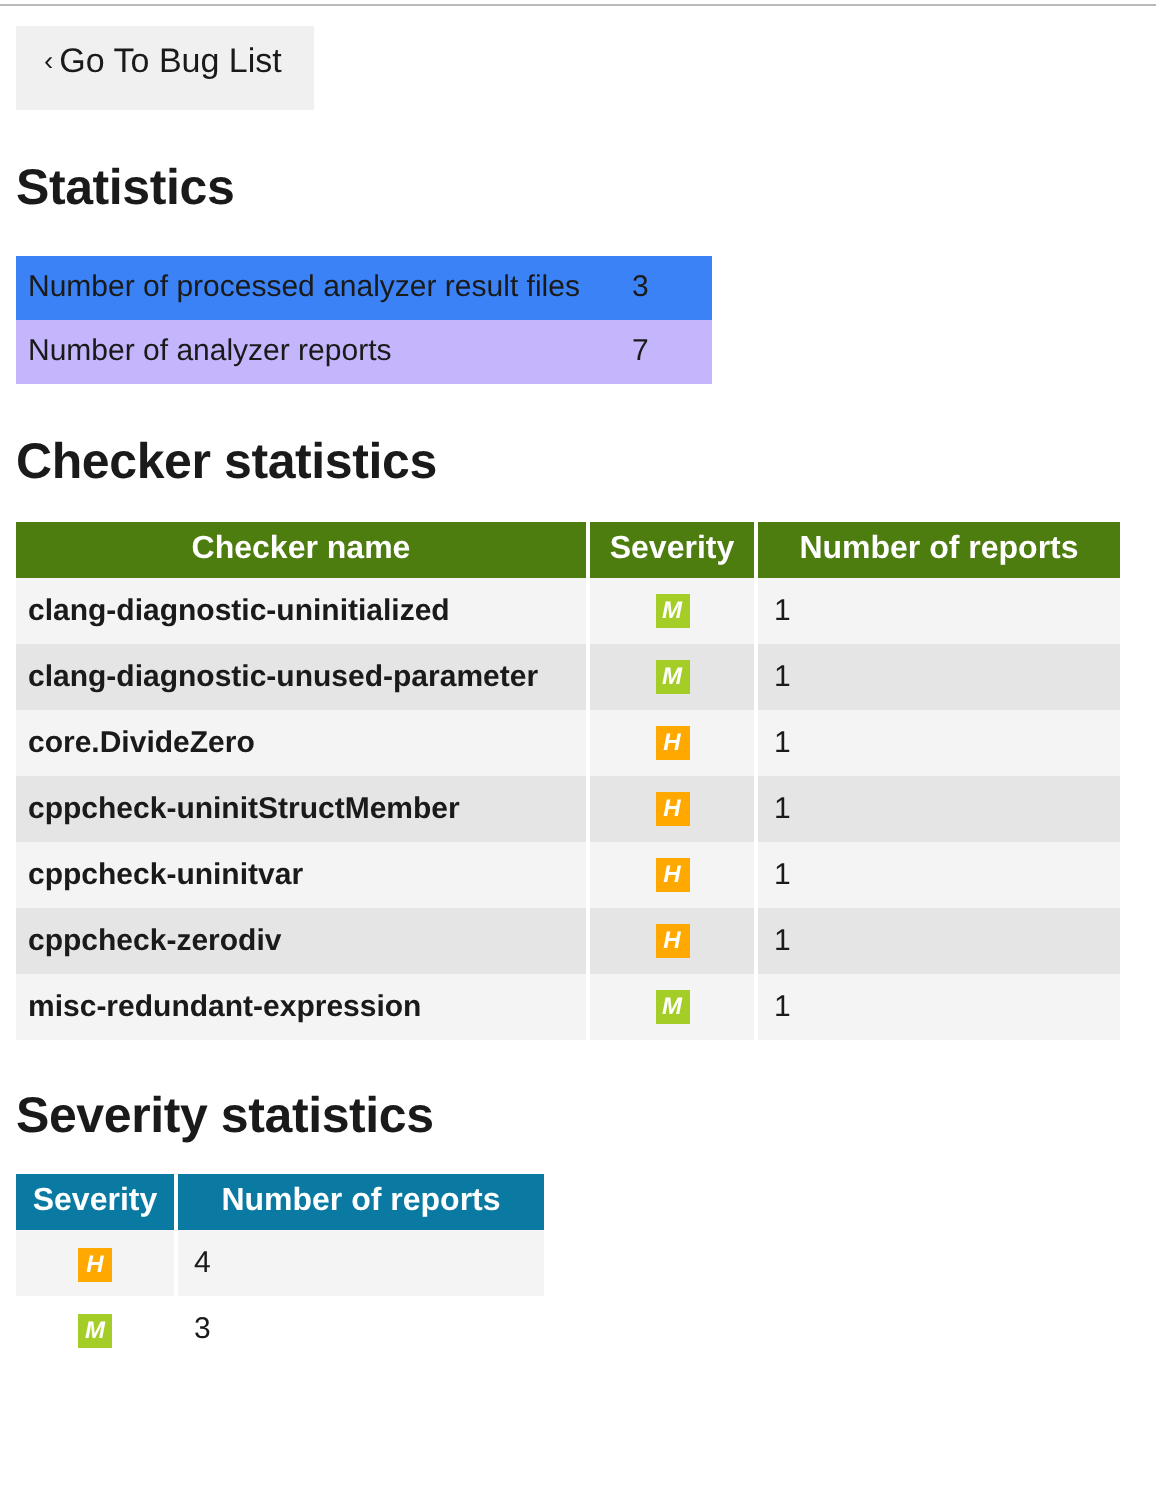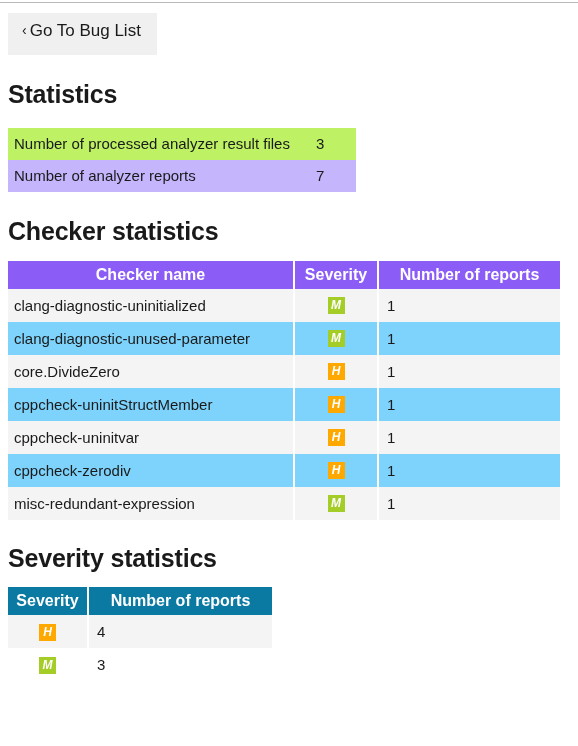--- a/index.html
+++ b/index.html
@@ -83,60 +83,61 @@
     color: #1a1a1a;
   }
   .stats-table td.k {
     padding-left: 6px;
   }
   .stats-table td.v {
     padding-left: 6px;
     padding-right: 6px;
     width: 34px;
   }
-  .stats-table tr.odd td { background: #bef264; }
+  .stats-table tr.odd td { background: #3b82f6; }
   .stats-table tr.even td { background: #c4b5fd; }
 
   
   .checker-table {
     margin-top: 15px;
     width: 552px;
     table-layout: fixed;
   }
   .checker-table th {
-    background: #8b5cf6;
+    background: #4d7c0f;
     color: #ffffff;
     font-weight: bold;
     font-size: 16px;
     height: 28px;
     text-align: center;
     border-right: 2px solid #ffffff;
   }
   .checker-table th:last-child {
     border-right: none;
   }
   .checker-table td {
     height: 33px;
     font-size: 15px;
     border-right: 2px solid #ffffff;
   }
   .checker-table td:last-child { border-right: none; }
   .checker-table td.name {
     padding-left: 6px;
     text-align: left;
+    font-weight: bold;
   }
   .checker-table td.sev {
     text-align: center;
   }
   .checker-table td.count {
     padding-left: 8px;
     text-align: left;
   }
   .checker-table tr.odd td { background: #f4f4f4; }
-  .checker-table tr.even td { background: #7dd3fc; }
+  .checker-table tr.even td { background: #e5e5e5; }
 
   
   .severity-table {
     margin-top: 15px;
     width: 264px;
     table-layout: fixed;
   }
   .severity-table th {
     background: #0a7aa3;
     color: #ffffff;

